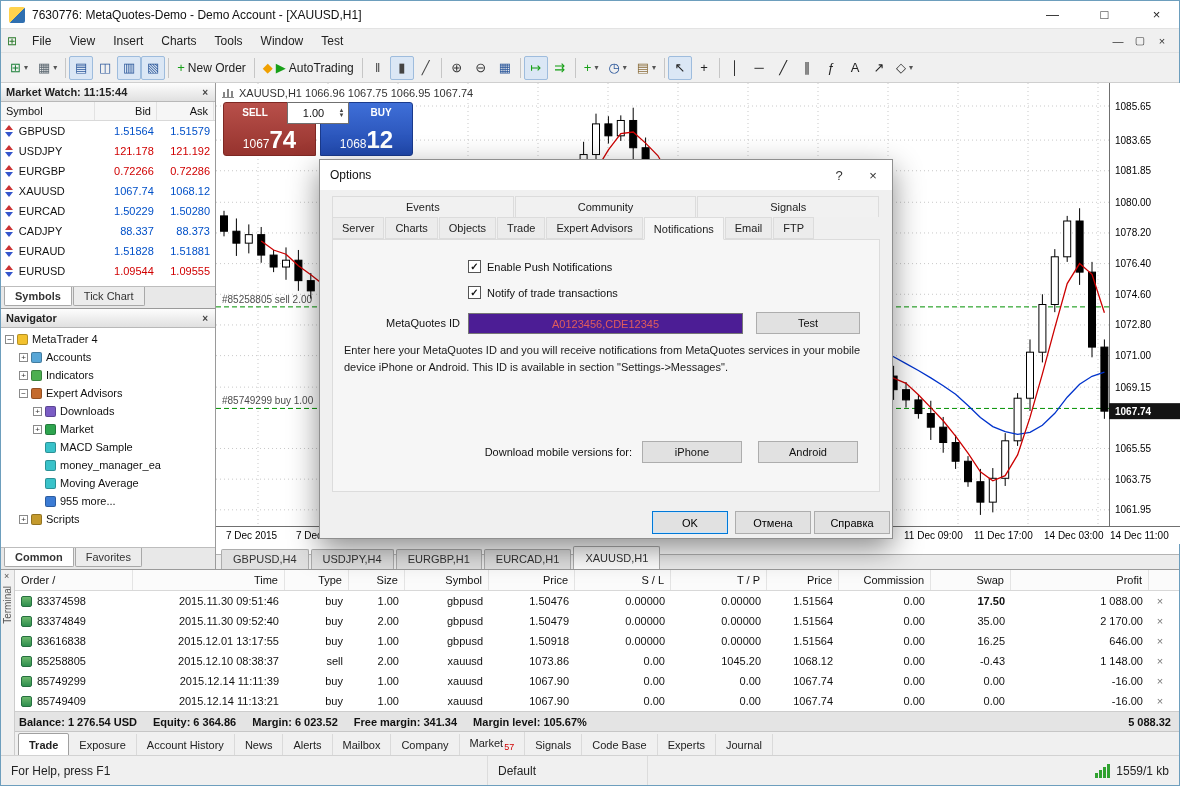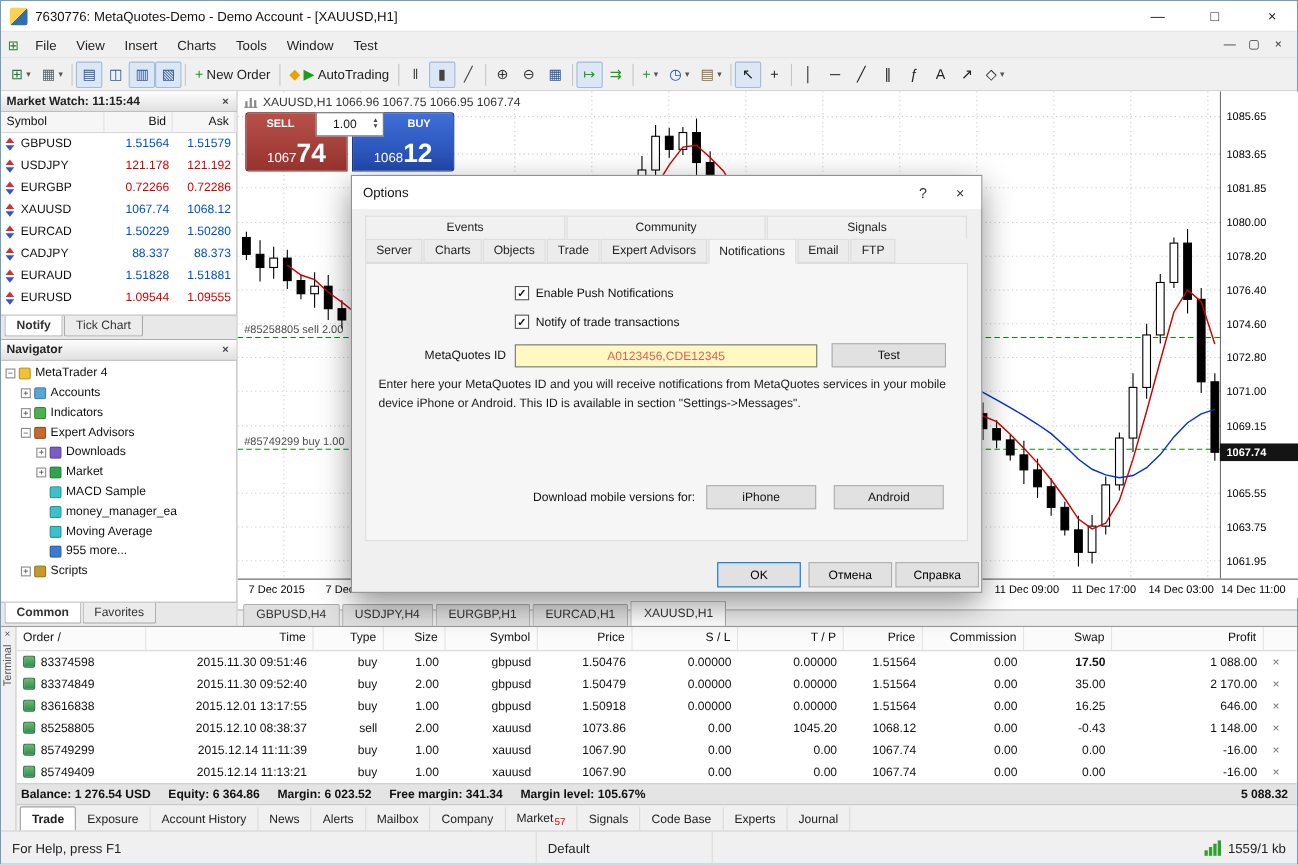--- a/index.html
+++ b/index.html
@@ -116,21 +116,21 @@
   .dlg-btn{width:34px;height:29px;display:flex;align-items:center;justify-content:center;font-size:13px;color:#333}
   .dlg-tabs1{position:absolute;left:12px;right:12px;top:36px;height:21px;display:flex}
   .dtab1{flex:1;display:flex;align-items:center;justify-content:center;font-size:11px;color:#222;background:#f1f1f1;border:1px solid #dcdcdc;border-bottom:none;margin-right:1px}
   .dlg-tabs2{position:absolute;left:12px;right:12px;top:57px;height:23px;display:flex;z-index:2}
   .dtab2{display:flex;align-items:center;justify-content:center;font-size:11px;color:#222;background:#ececec;border:1px solid #dcdcdc;padding:0 9px;margin-right:1px;height:22px}
   .dtab2.active{background:#f6f6f6;border-bottom-color:#f6f6f6;height:23px;margin-top:0;font-weight:normal}
   .dlg-page{position:absolute;left:12px;right:12px;top:79px;bottom:46px;border:1px solid #dcdcdc;background:#f6f6f6}
   .cb{position:absolute;display:flex;align-items:center;font-size:11px;color:#111;z-index:3}
   .cbbox{width:13px;height:13px;background:#fff;border:1px solid #555;display:inline-flex;align-items:center;justify-content:center;font-size:10px;font-weight:bold;color:#111;margin-right:6px}
   .dlg-label{position:absolute;font-size:11px;color:#111;z-index:3}
-  .dlg-input{position:absolute;left:148px;top:153px;width:275px;height:21px;border:1px solid #767676;background:#fef9c3;text-align:center;color:#e05c5c;font-size:11px;font-family:"Liberation Sans",sans-serif;z-index:3}
+  .dlg-input{position:absolute;left:148px;top:153px;width:275px;height:21px;border:1px solid #767676;background:#4c1d95;text-align:center;color:#e05c5c;font-size:11px;font-family:"Liberation Sans",sans-serif;z-index:3}
   .dlg-btn2{position:absolute;height:22px;background:#e1e1e1;border:1px solid #adadad;font-size:11px;font-family:"Liberation Sans",sans-serif;color:#111;z-index:3}
   .dlg-para{position:absolute;left:24px;width:522px;font-size:11px;line-height:1.5;color:#1a1a1a;z-index:3}
   .dlg-foot{position:absolute;height:23px;width:76px;background:#e1e1e1;border:1px solid #adadad;font-size:11px;font-family:"Liberation Sans",sans-serif;z-index:3}
   .dlg-foot.primary{border:1px solid #0078d7;box-shadow:inset 0 0 0 1px #cde4f7}
 </style>
 </head>
 <body>
 
 <div class="app">
 
@@ -325,21 +325,21 @@
               <span class="mwask up">1.51881</span>
             </div>
             <div class="mwrow">
               <span class="mwicon"></span>
               <span class="mwsym">EURUSD</span>
               <span class="mwbid down">1.09544</span>
               <span class="mwask down">1.09555</span>
             </div>
           </div>
         <div class="btabs" id="mw-tabs">
-            <div class="btab active">Notify</div>
+            <div class="btab active">Symbols</div>
             <div class="btab">Tick Chart</div>
           </div>
       </div>
 
       <div class="nav">
         <div class="panel-title">
           <span>Navigator</span>
           <span class="panel-x">×</span>
         </div>
         <div class="nav-tree" id="nav-tree">

